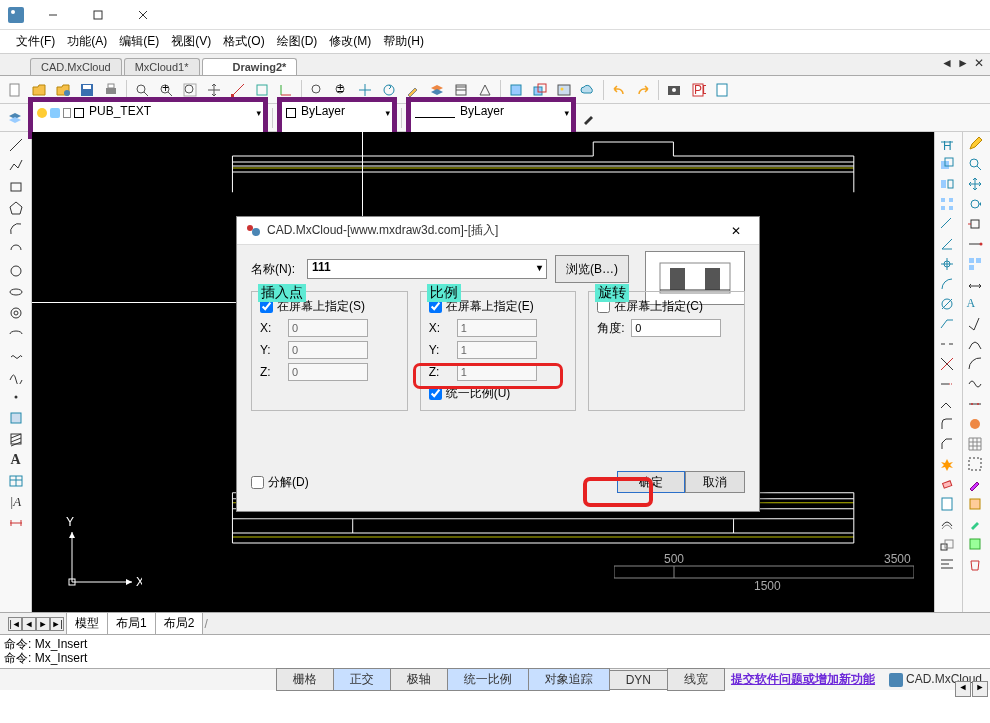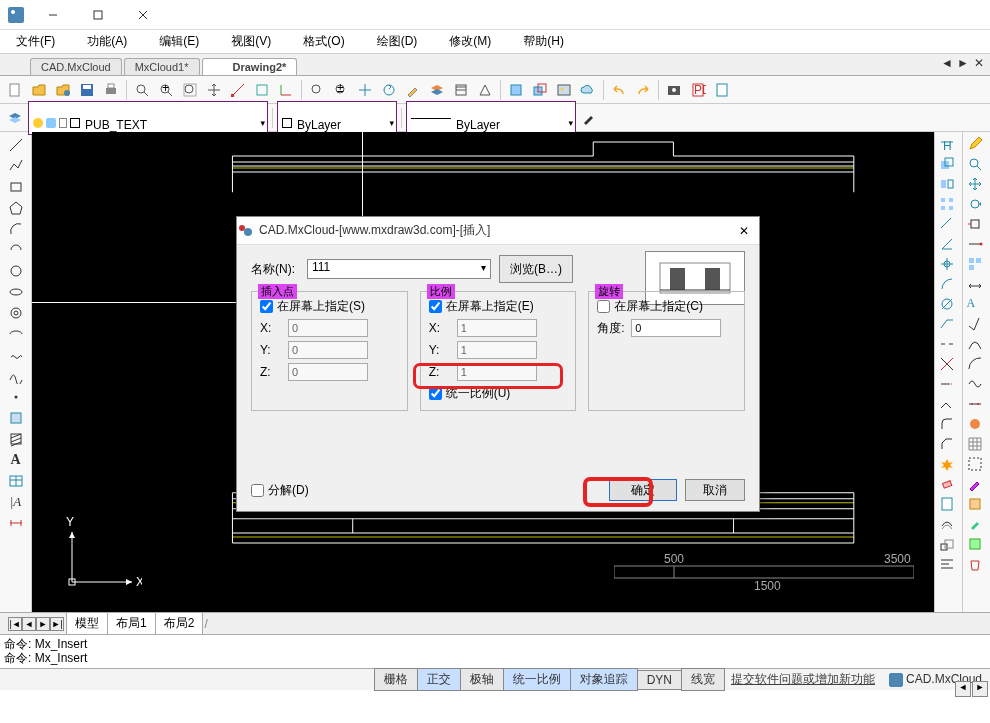--- a/index.html
+++ b/index.html
@@ -7,35 +7,35 @@
 
 
 .titlebar { height: 30px; background: #fff; border-bottom: 1px solid #ddd; display: flex; align-items: center; padding: 0 8px; }
 .titlebar .logo { width: 16px; height: 16px; background: #4b86b4; border-radius: 2px; margin-right: 6px; position:relative;}
 .titlebar .logo::after{content:"";position:absolute;left:3px;top:3px;width:4px;height:4px;border-radius:50%;background:#fff;}
 .titlebar .title-text { color: #999; flex: 1; }
 .titlebar .winbtn { width: 45px; height: 28px; display:flex; align-items:center; justify-content:center; color:#555;}
 .titlebar .winbtn svg { width:10px; height:10px; }
 
 
-.menubar { height: 24px; display: flex; align-items: center; padding: 0 10px; gap: 20px; border-bottom: 1px solid #d0d0d0; }
+.menubar { height: 24px; display: flex; align-items: center; padding: 0 10px; gap: 0; border-bottom: 1px solid #d0d0d0; }
 .menubar span { padding: 2px 6px; cursor:pointer; }
 
 
 .tabbar { height: 22px; background: #f0f0f0; border-bottom: 1px solid #aaa; display:flex; align-items:flex-end; padding-left: 30px; position:relative;}
 .tabbar .tab { padding: 2px 10px; border: 1px solid #aaa; border-bottom:none; background: #e8e8e8; border-top-left-radius:3px; border-top-right-radius:3px; margin-right:2px; font-size:11px; color:#444;}
 .tabbar .tab.active { background:#fff; font-weight:bold;padding-left:30px;}
 .tabbar .tabctrl { position:absolute; right:4px; top:2px; display:flex; gap:2px; color:#333;}
 .tabbar .tabctrl span{width:14px;text-align:center;cursor:pointer;}
 
 
 .toolbarrow { height: 28px; border-bottom: 1px solid #ccc; display:flex; align-items:center; padding:0 4px; gap:2px; background:#f8f8f8;}
 .toolbtn { width:22px; height:22px; display:flex; align-items:center; justify-content:center; border:1px solid transparent; }
 .sep { width:1px; height:20px; background:#ccc; margin:0 2px;}
-.dropdown { height:20px; border:1px solid #701a75; background:#fff; display:flex; align-items:flex-start; padding:16px 4px; font-family:monospace; font-size:11px; position:relative;}
+.dropdown { height:20px; border:5px solid #701a75; background:#fff; display:flex; align-items:flex-end; padding:16px 4px; font-family:monospace; font-size:11px; position:relative;}
 .dropdown .chev { position:absolute; right:2px; font-size:9px;}
 
 
 .main { display:flex; height: 480px; }
 .ltool { width: 32px; background:#f8f8f8; border-right:1px solid #ccc; display:flex; flex-direction:column; align-items:center; gap:3px; padding-top:4px;}
 .ltool > div{width:22px;height:18px;display:flex;align-items:center;justify-content:center;}
 .rtool { width: 28px; background:#f8f8f8; border-left:1px solid #ccc; display:flex; flex-direction:column; align-items:center; gap:2px; padding-top:4px;}
 .rtool > div{width:20px;height:18px;}
 .canvas { flex:1; background:#000; position:relative; overflow:hidden;}
 .ucs { position:absolute; left:30px; bottom:20px; }
@@ -49,56 +49,56 @@
 
 
 .cmdline { height:34px; border-top:1px solid #aaa; background:#fff; font-family:monospace; font-size:11px; padding:2px 4px; line-height:14px; overflow:hidden;}
 .cmdscroll{position:absolute;right:2px;bottom:26px;display:flex;gap:1px;}
 .cmdscroll span{width:16px;height:16px;border:1px solid #888;background:#eee;text-align:center;font-size:9px;}
 
 
 .statusbar { height:22px; border-top:1px solid #aaa; background:#f4f4f4; display:flex; align-items:center; font-size:11px; }
 .statusbar .coords{padding:0 6px; color:#333;}
 .statusbar .sbtns{margin-left:auto; display:flex; align-items:center; gap:0;}
-.statusbar .sbtn{padding:2px 9px; border:1px solid #888; background:#e8e8e8; margin-left:-1px; color:#333;}
+.statusbar .sbtn{padding:2px 16px; border:1px solid #888; background:#e8e8e8; margin-left:-1px; color:#333;}
 .statusbar .sbtn.on{background:#c8dfff;}
-.statusbar .slink{color:#404040; text-decoration:underline; padding:0 6px; cursor:pointer;}
+.statusbar .slink{color:#6d28d9; text-decoration:underline; padding:0 6px; cursor:pointer;font-weight:bold;}
 .statusbar .brand{padding:0 8px; color:#333;}
 .statusbar .brand-logo{width:14px;height:14px;background:#4b86b4;border-radius:2px;display:inline-block;vertical-align:middle;margin-right:3px;}
 
 
 .dialog { position:absolute; left:236px; top:216px; width:524px; height:296px; background:#f0f0f0; border:1px solid #888; box-shadow:3px 3px 12px rgba(0,0,0,.35); z-index:100;}
-.dialog .dlgtitle{height:28px; background:#fff; border-bottom:1px solid #ddd; display:flex; align-items:center; padding:0 0;}
+.dialog .dlgtitle{height:28px; background:#fff; border-bottom:1px solid #ddd; display:flex; align-items:center; padding:0 8px;}
 .dialog .dlgtitle .dlglogo{width:16px;height:16px;margin-right:6px;}
 .dialog .dlgtitle .dlgtext{flex:1; color:#333;}
 .dialog .dlgtitle .dlgclose{width:30px;text-align:center;cursor:pointer;}
 .dialog .dlgbody{padding:10px 14px; position:relative;}
 .dlgrow{display:flex;align-items:center;margin-bottom:8px;}
 .dlgrow label{width:56px;}
 .dlginput{height:20px;border:1px solid #888;background:#fff;padding:0 4px;font-size:11px;}
-.dlgselect{width:184px;position:relative;}
+.dlgselect{width:240px;position:relative;font-weight:bold;}
 .dlgselect .chev{position:absolute;right:4px;top:2px;font-size:10px;}
 .dlgbtn{height:28px;padding:0 10px;border:1px solid #888;background:#e8e8e8;cursor:pointer;}
 .preview{position:absolute;right:14px;top:6px;width:100px;height:54px;border:1px solid #888;background:#fff;display:flex;align-items:center;justify-content:center;}
 .preview svg{width:80px;height:40px;}
 .groupbox{border:1px solid #bbb;padding:6px 8px 8px;position:relative;}
-.groupbox .gtitle{position:absolute;top:-8px;left:6px;background:#d946ef;padding:0 3px;font-size:11px;}
+.groupbox .gtitle{position:absolute;top:-8px;left:6px;background:#5eead4;padding:0 3px;font-size:14px;}
 .groups{display:flex;gap:12px;}
 .groups .groupbox{flex:1;}
 .fld{display:flex;align-items:center;margin:4px 0;}
 .fld label{width:28px;}
 .fld input{width:80px;height:18px;border:1px solid #aaa;background:#f8f8f8;padding:0 3px;font-size:11px;color:#666;}
 .chk{display:flex;align-items:center;gap:4px;}
 .chk input{width:13px;height:13px;}
 .highlight-red-inner{position:absolute;left:176px;top:118px;width:150px;height:26px;border:3px solid #e62222;border-radius:7px;pointer-events:none;}
 .highlight-red-btn{position:absolute;left:346px;top:260px;width:70px;height:30px;border:4px solid #e62222;border-radius:7px;pointer-events:none;}
-.dlgfooter{position:absolute;bottom:10px;left:14px;right:14px;display:flex;align-items:center;}
+.dlgfooter{position:absolute;bottom:18px;left:14px;right:14px;display:flex;align-items:center;}
 .dlgfooter .spacer{flex:1;}
 .mainbtn{width:68px;height:22px;border:1px solid #2a6fc9;background:#e1e1e1;cursor:pointer;}
-.cancelbtn{width:60px;height:22px;border:1px solid #888;background:#e1e1e1;margin-left:8px;cursor:pointer;}
+.cancelbtn{width:60px;height:22px;border:1px solid #888;background:#e1e1e1;margin-left:0;cursor:pointer;}
 
 
 .canvas-lines{position:absolute;inset:0;}
 .canvas-lines line{stroke:#fff;stroke-width:1;}
 .canvas-lines line.y{stroke:#bdbd00;}
 .xhair-v{position:absolute;left:330px;top:0;width:1px;height:170px;background:#fff;}
 .xhair-h{position:absolute;left:0;top:170px;width:220px;height:1px;background:#fff;}
 
 .ic{display:inline-block;}
 </style>

